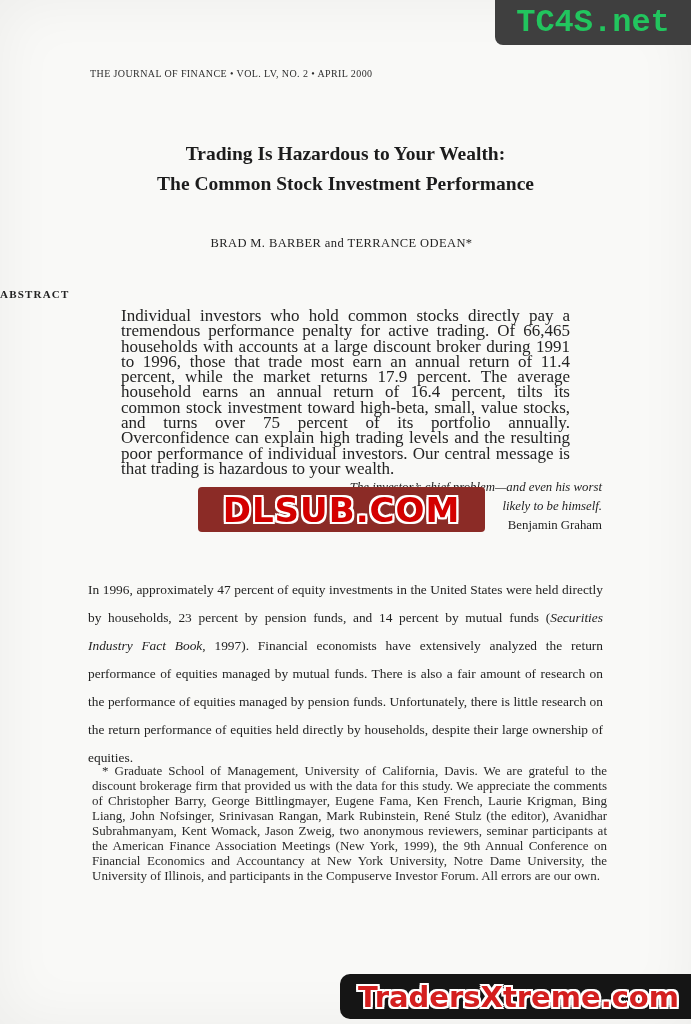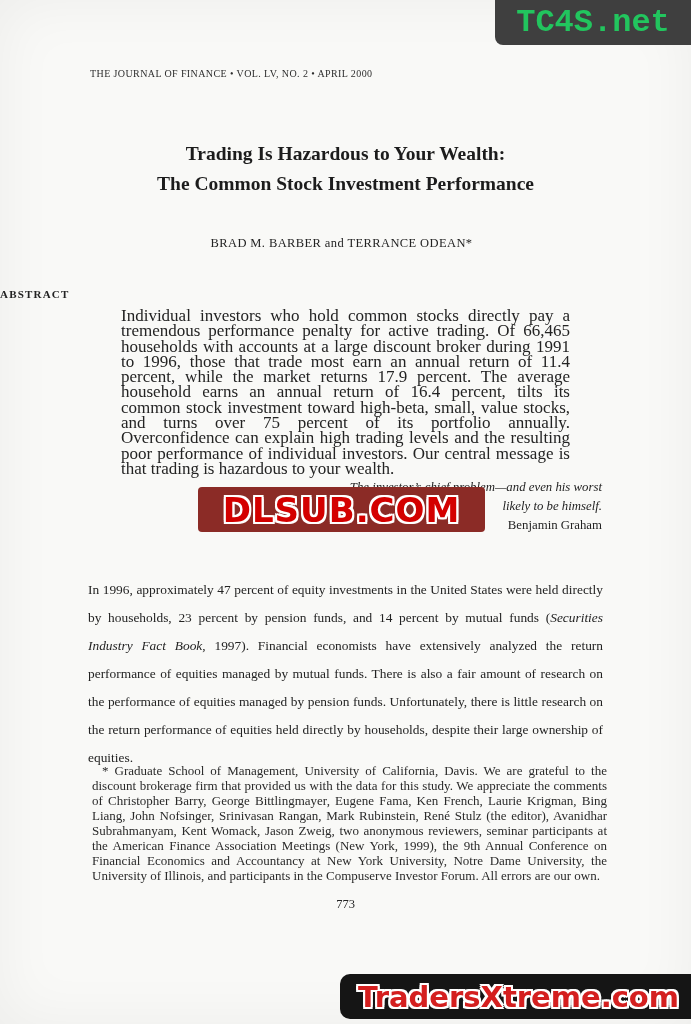--- a/index.html
+++ b/index.html
@@ -184,21 +184,20 @@
   </div>
 
   <div class="wm-center" style="background-color: rgb(139, 43, 38); color: rgb(212, 0, 0);">
     <span>DLSUB.COM</span>
   </div>
 
   <p class="body-para"><span>In 1996, approximately 47 percent of equity investments in the United States were held directly by households, 23 percent by pension funds, and 14 percent by mutual funds (</span><span class="italic">Securities Industry Fact Book</span><span>, 1997). Financial economists have extensively analyzed the return performance of equities managed by mutual funds. There is also a fair amount of research on the performance of equities managed by pension funds. Unfortunately, there is little research on the return performance of equities held directly by households, despite their large ownership of equities.</span></p>
 
   <p class="footnote">* Graduate School of Management, University of California, Davis. We are grateful to the discount brokerage firm that provided us with the data for this study. We appreciate the comments of Christopher Barry, George Bittlingmayer, Eugene Fama, Ken French, Laurie Krigman, Bing Liang, John Nofsinger, Srinivasan Rangan, Mark Rubinstein, René Stulz (the editor), Avanidhar Subrahmanyam, Kent Womack, Jason Zweig, two anonymous reviewers, seminar participants at the American Finance Association Meetings (New York, 1999), the 9th Annual Conference on Financial Economics and Accountancy at New York University, Notre Dame University, the University of Illinois, and participants in the Compuserve Investor Forum. All errors are our own.</p>
 
-  <div class="page-number">773</div>
 
   <div class="wm-top" style="background-color: rgb(63, 63, 63); color: #22c55e; font-family: Liberation Mono, monospace;">
     <span>TC4S.net</span>
   </div>
 
   <div class="wm-bottom" style="background-color: rgb(21, 21, 21); color: rgb(212, 31, 31);">
     <span>TradersXtreme.com</span>
   </div>
 
 </div>

